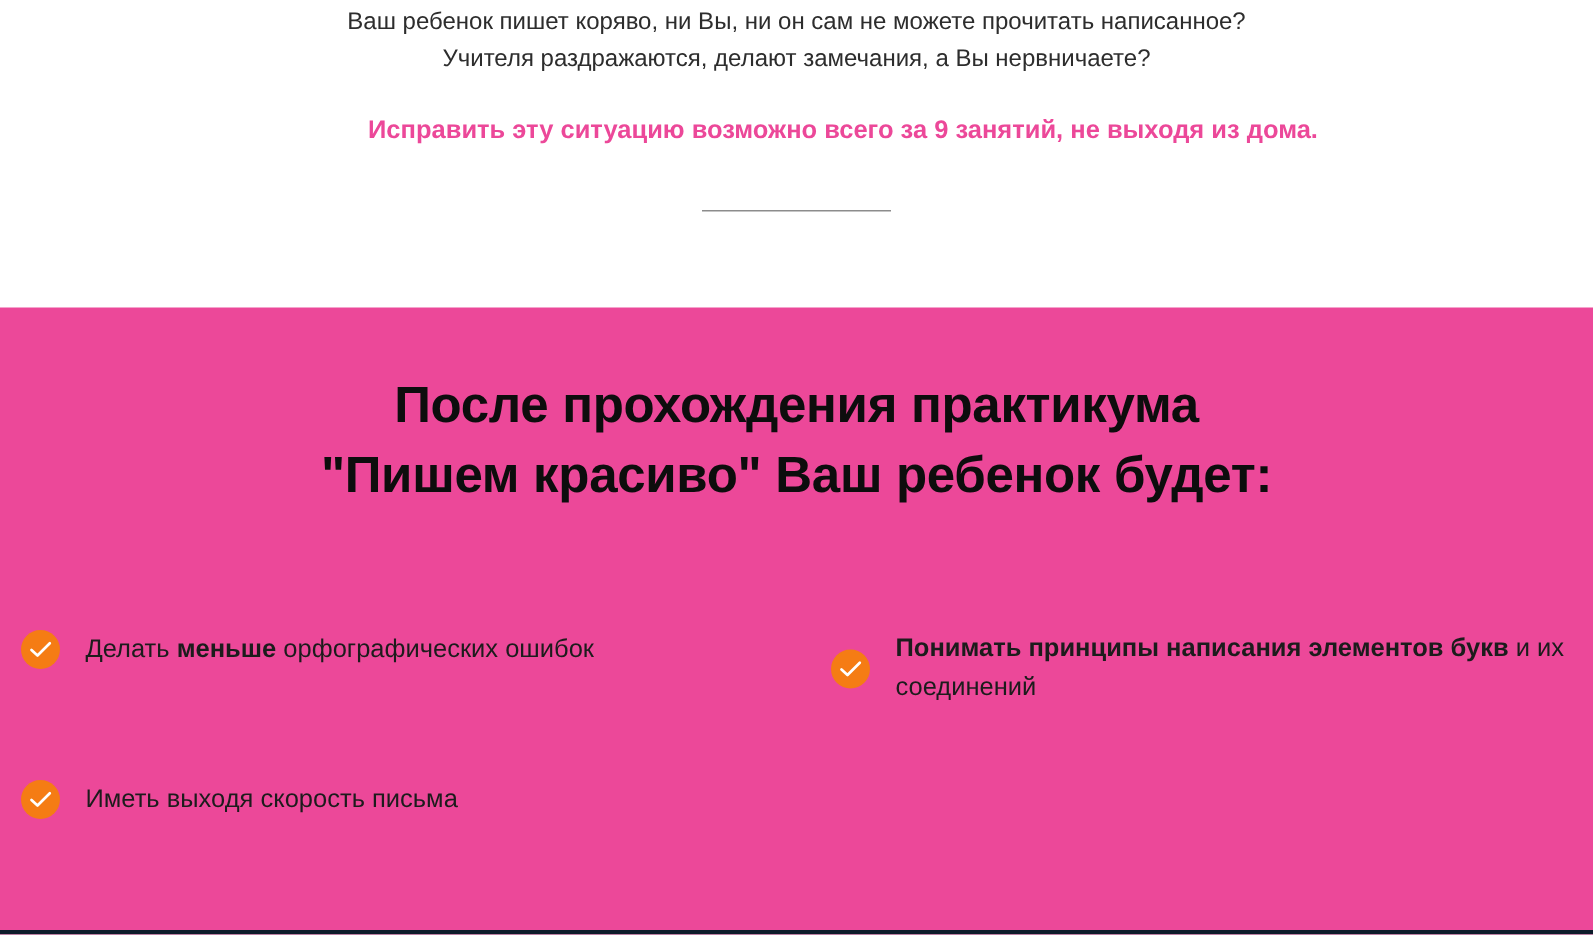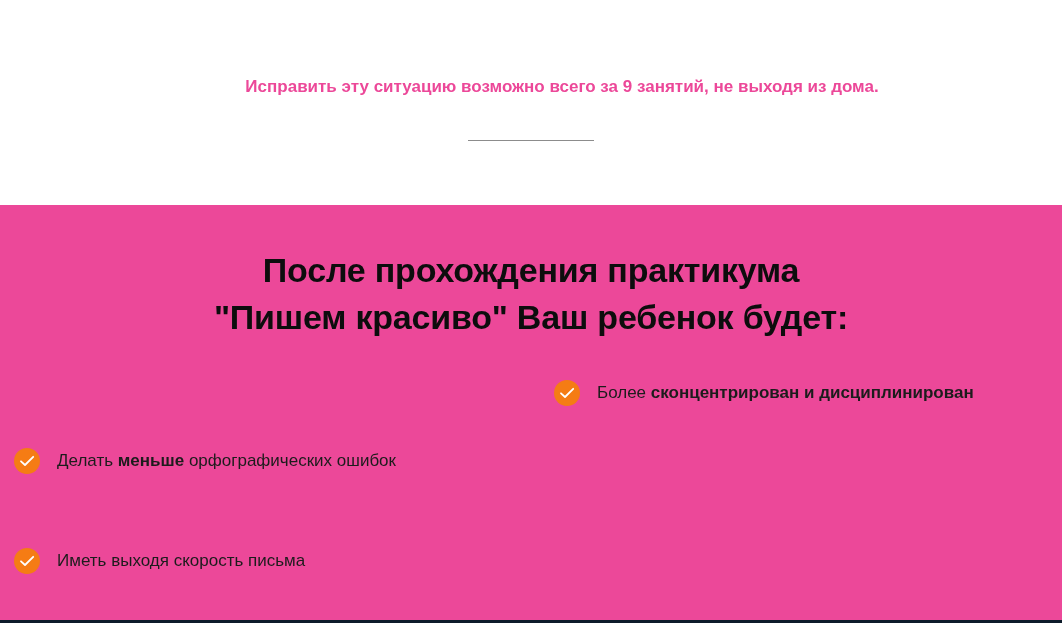--- a/index.html
+++ b/index.html
@@ -114,21 +114,21 @@
   .col-left  { left: 14px;  width: 520px; }
   .col-right { left: 554px; width: 500px; }
 
   .benefit {
     position: relative;
     display: block;
     min-height: 28px;
     padding-left: 43px;
   }
   .col-left  .benefit.b0 { margin-top: 9px; }
-  .col-left  .benefit.b1 { margin-top: 77px; }
+  .col-left  .benefit.b1 { margin-top: 49px; }
   .col-left  .benefit.b2 { margin-top: 72px; }
   .col-right .benefit.b0 { margin-top: 9px; }
   .col-right .benefit.b1 { margin-top: 48px; }
 
   .check-icon {
     position: absolute;
     left: 0;
     top: 0;
     width: 26px;
     height: 26px;
@@ -163,20 +163,24 @@
     background: #0d1b2a;
   }
 </style>
 </head>
 <body>
 
 <div class="page">
 
   <section class="intro">
 
+    <div class="intro-lines">
+      <span class="intro-line">Ваш ребенок пишет коряво, ни Вы, ни он сам не можете прочитать написанное?</span>
+      <span class="intro-line">Учителя раздражаются, делают замечания, а Вы нервничаете?</span>
+    </div>
 
     <div class="intro-bold">Исправить эту ситуацию возможно всего за 9 занятий, не выходя из дома.</div>
 
     <div class="divider-wrap">
       <span class="divider"></span>
     </div>
 
   </section>
 
   <section class="benefits">
@@ -206,30 +210,30 @@
               <path d="M7 13.3 L11 17 L19.2 8.8" fill="none" stroke="#ffffff" stroke-width="1.8" stroke-linecap="round" stroke-linejoin="round"></path>
             </svg>
           </span>
           <span class="benefit-text"><span>Иметь выходя скорость письма</span><b></b><span></span></span>
         </div>
 
       </div>
 
       <div class="col col-right">
 
-        <div class="benefit b0">
+
+        <div class="benefit b1 two-line">
           <span class="check-icon">
             <svg viewBox="0 0 26 26" aria-hidden="true">
               <path d="M7 13.3 L11 17 L19.2 8.8" fill="none" stroke="#ffffff" stroke-width="1.8" stroke-linecap="round" stroke-linejoin="round"></path>
             </svg>
           </span>
-          <span class="benefit-text"><span>Более </span><b>сконцентрирован и дисциплинирован</b><span></span></span>
+          <span class="benefit-text"><span></span><b>Понимать принципы написания элементов букв</b><span> и их соединений</span></span>
         </div>
 
-
       </div>
 
     </div>
 
   </section>
 
   <div class="bottom-strip"></div>
 
 </div>
 

